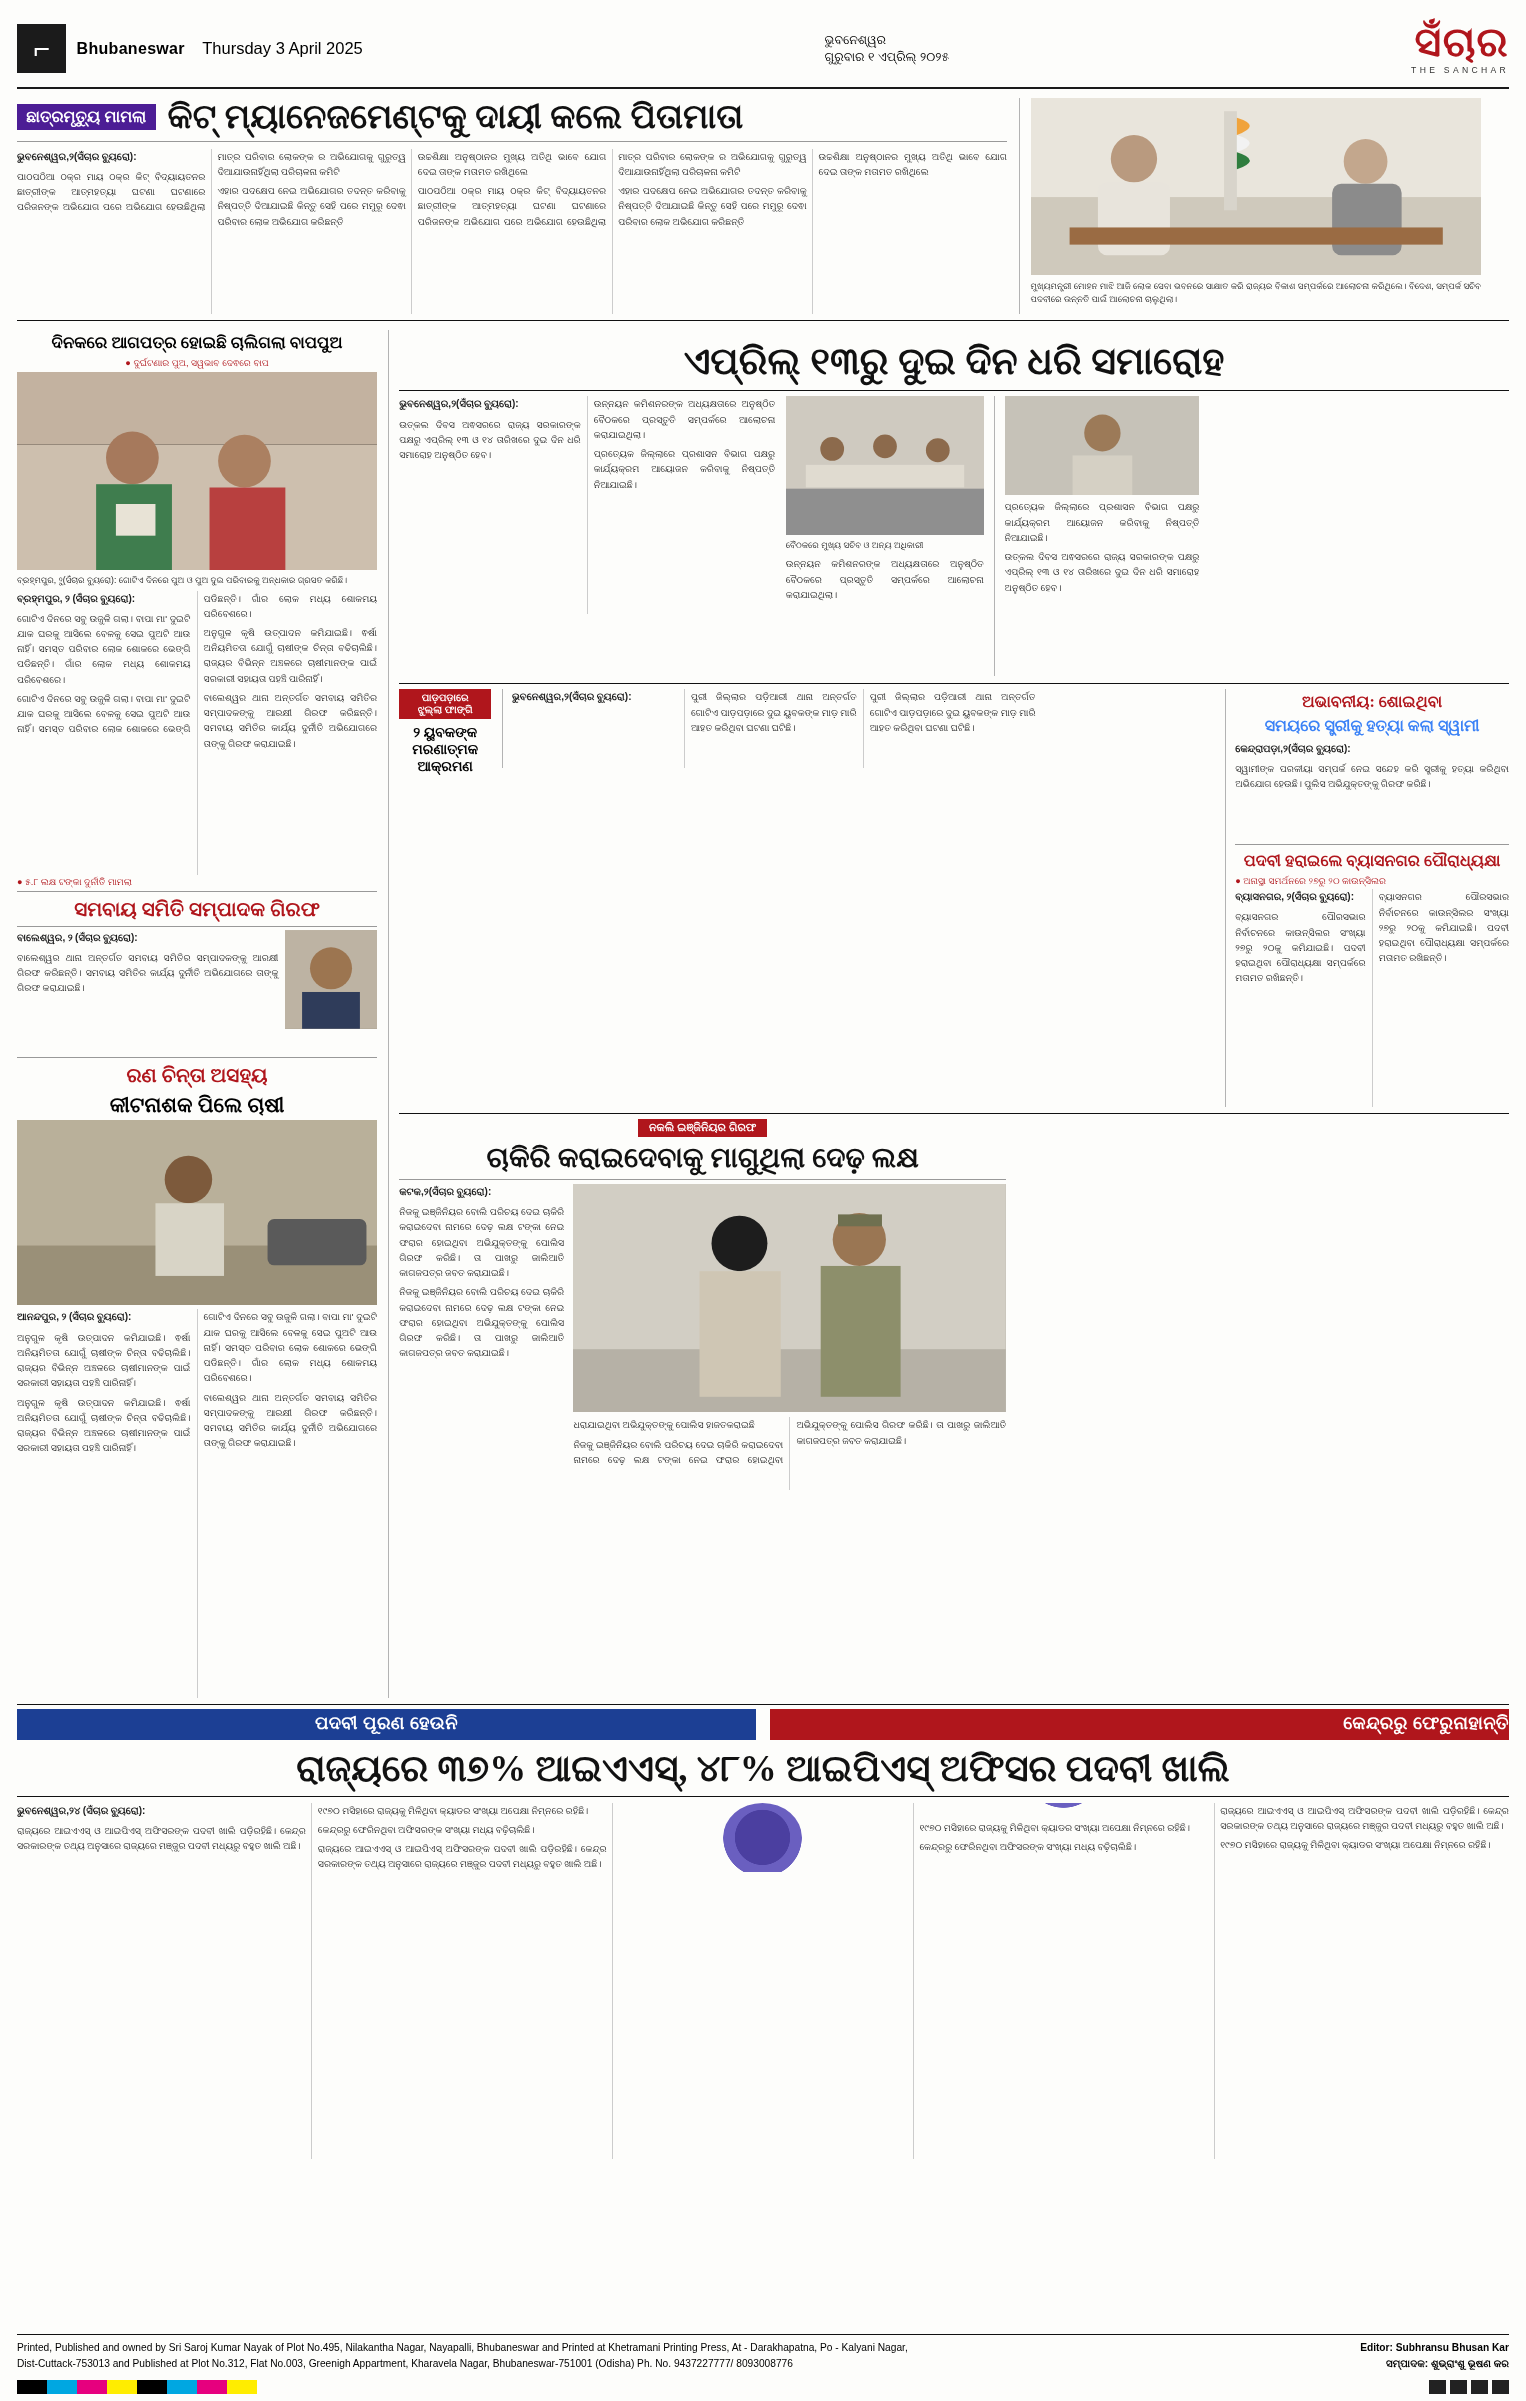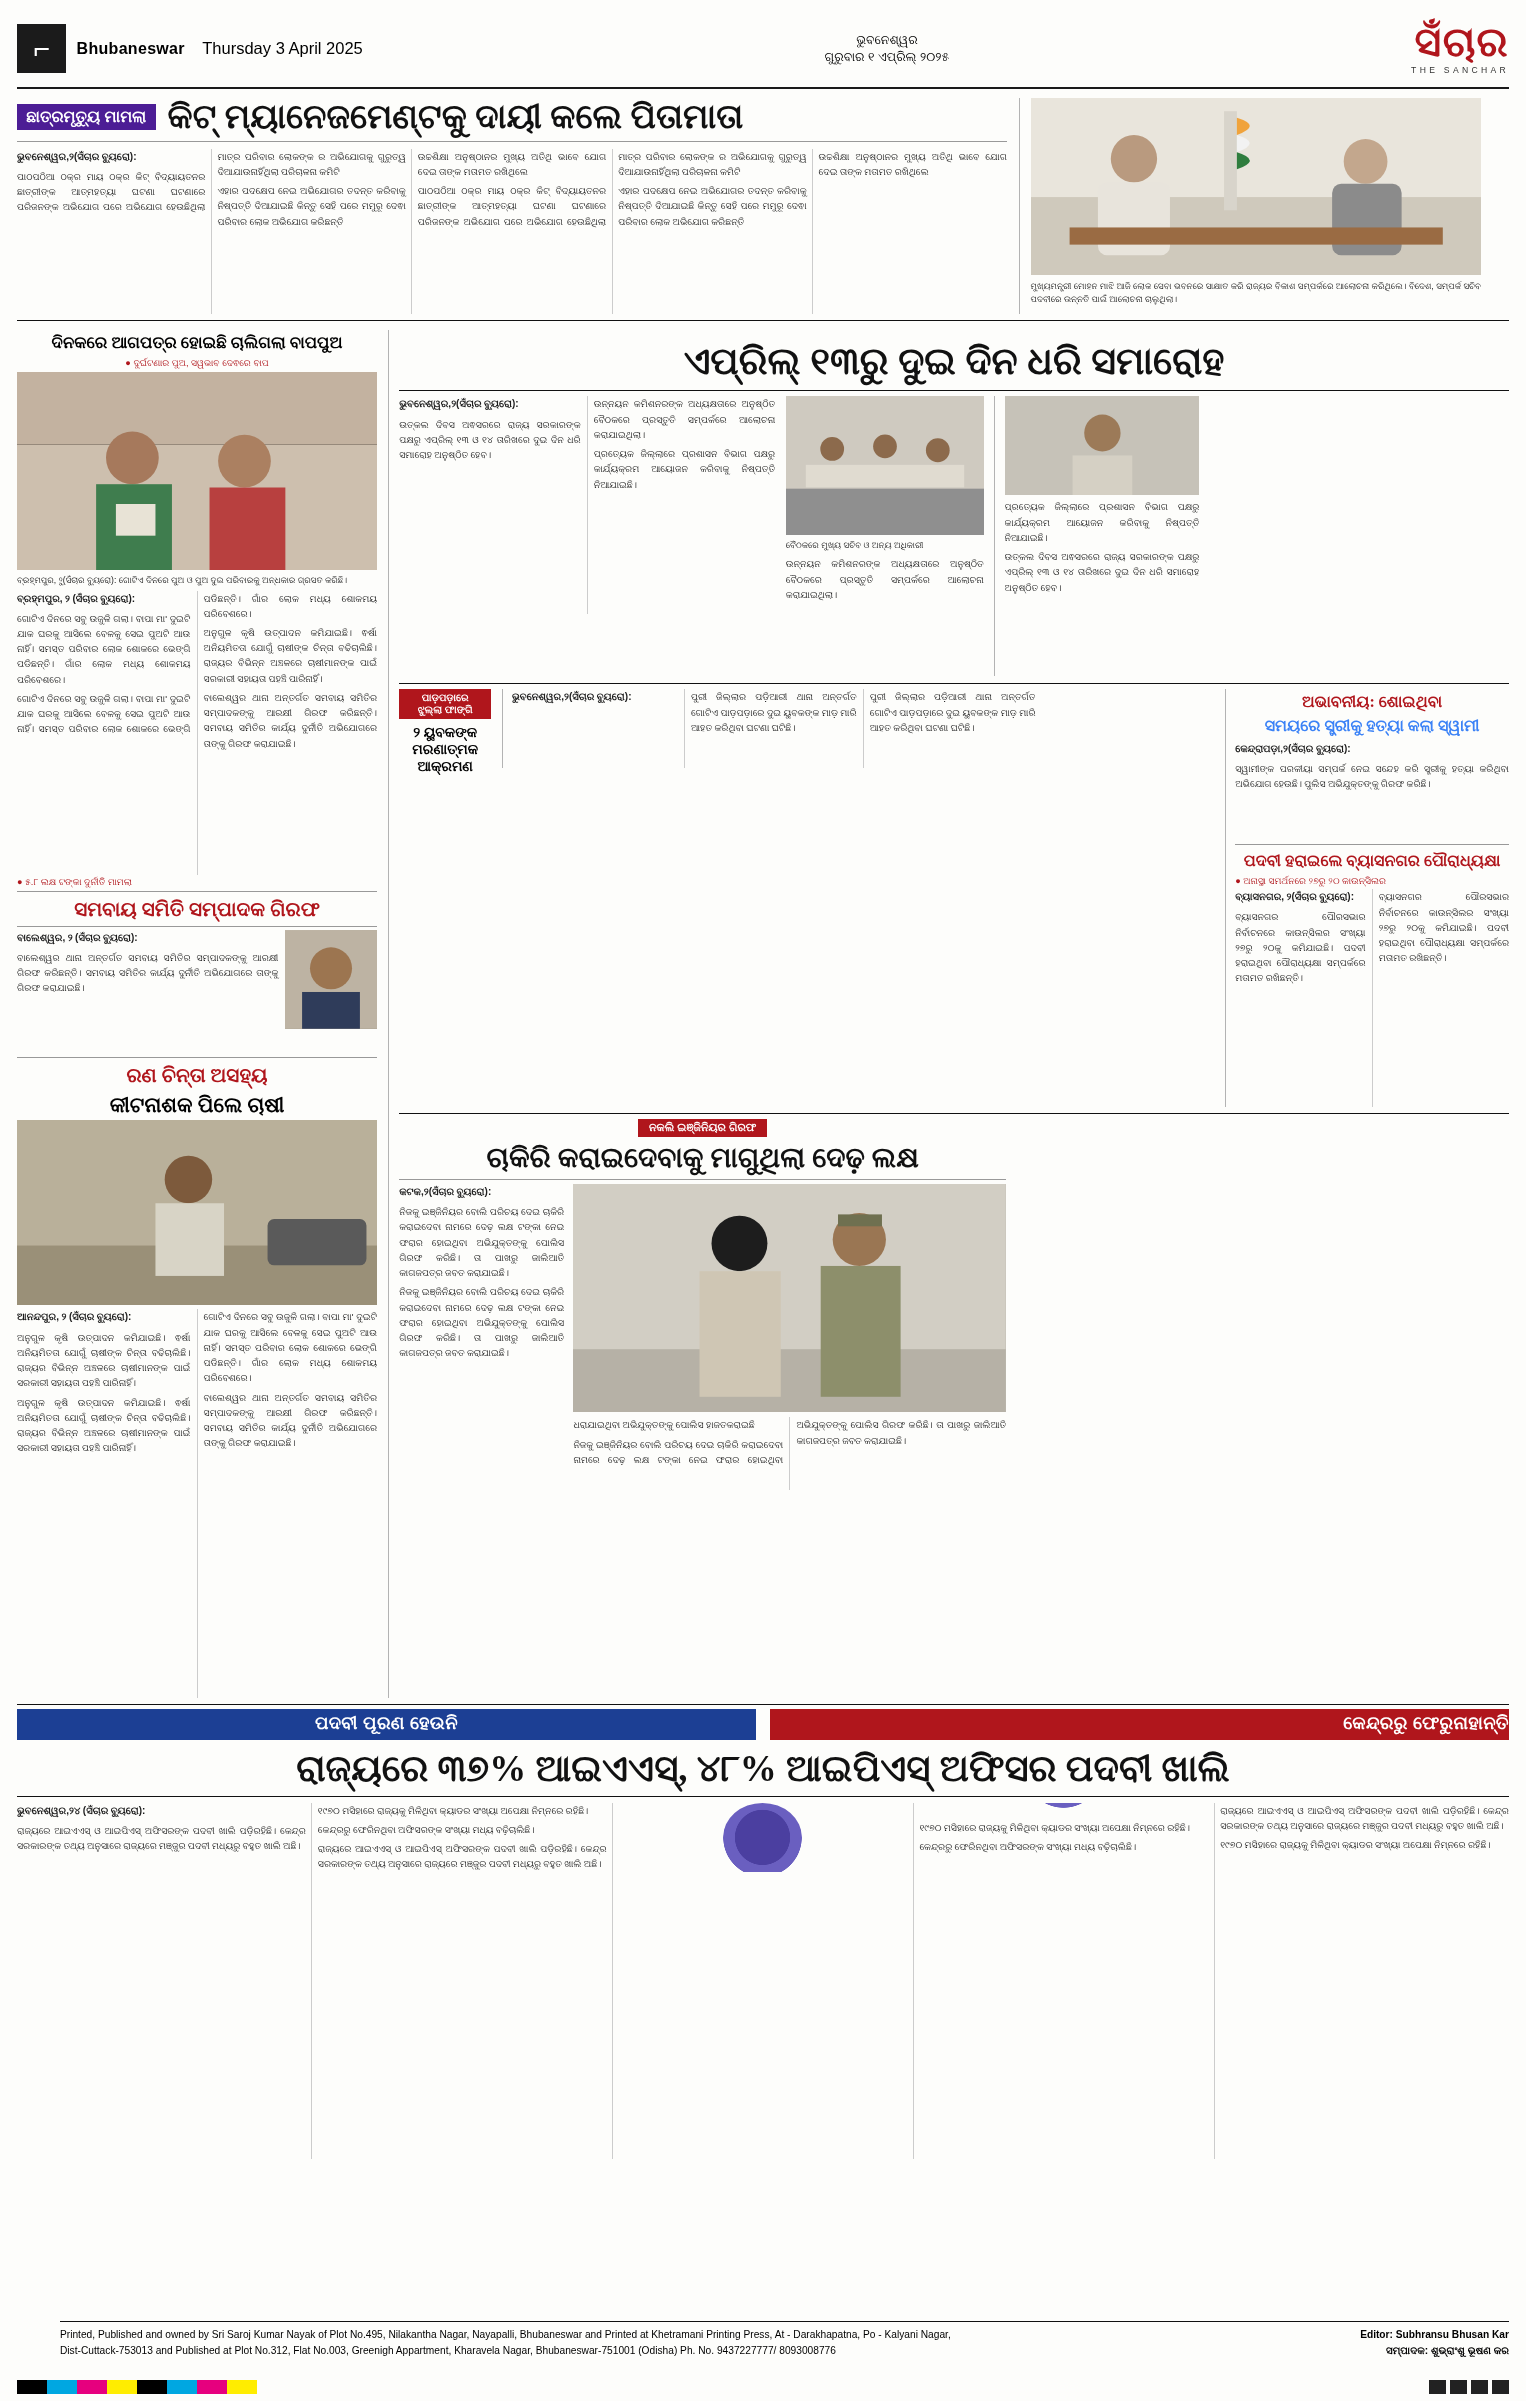--- a/index.html
+++ b/index.html
@@ -13,21 +13,21 @@
   
   .masthead { display:flex; align-items:center; justify-content:space-between; height:74px; border-bottom:2px solid #1a1a1a; padding-bottom:4px;}
   .mh-left { display:flex; align-items:center; gap:10.6px; }
   .mh-logo {
     width:49px; height:49px; background:#1b1b1b; color:#fff;
     display:flex; align-items:center; justify-content:center;
     font-size:30px; font-weight:bold; font-family:"Liberation Serif", serif;
   }
   .mh-city { font-size:16px; font-weight:bold; letter-spacing:0.3px; }
   .mh-date { font-size:16.5px; margin-left:14.5px; }
-  .mh-center { text-align:center; line-height:1.35; }
+  .mh-center { text-align:left; line-height:1.35; }
   .mh-center div { font-size:12.5px; }
   .mh-right { text-align:right; }
   .mh-title {
     font-family:"Liberation Serif", serif; font-size:41px; font-weight:bold;
     color:#b0161c; letter-spacing:1.3px; line-height:1;
   }
   .mh-sub { font-size:8.6px; letter-spacing:3.3px; color:#333; margin-top:2.6px; }
 
   
   .rule { border-top:1.3px solid #111; }
@@ -93,21 +93,21 @@
   .ph-police { width:100%; height:228px; background:linear-gradient(150deg,#cdc9c0,#a39e93); }
   .ph-mug { width:92px; height:99px; background:linear-gradient(150deg,#c5beb2,#96907f); float:right; margin:0 0 4px 6.6px;}
 
   .emblem {
     width:79px; height:86px; border-radius:50%;
     background:radial-gradient(circle at 50% 40%, #4b3fa0 0 42%, #6a5fc0 43% 60%, transparent 61%);
     margin:0 auto;
   }
 
   
-  .footer { position:absolute; left:17px; right:17px; bottom:42px;margin-left:43px; }
+  .footer { position:absolute; left:17px; right:17px; bottom:29px; }
   .foot-rule { border-top:1.3px solid #111; margin-bottom:5.3px; }
   .foot-flex { display:flex; justify-content:space-between; gap:20px; }
   .foot-txt { font-size:10.2px; line-height:1.55; }
   .foot-right { font-size:10.2px; text-align:right; font-weight:bold; line-height:1.55; white-space:nowrap; }
   .colorbar { position:absolute; left:17px; bottom:6.6px; display:flex; height:14.5px; }
   .colorbar div { width:30px; }
   .reg-marks { position:absolute; right:17px; bottom:6.6px; display:flex; gap:4px; }
   .reg-marks div { width:17px; height:14.5px; background:#222; }
 </style>
 </head>

